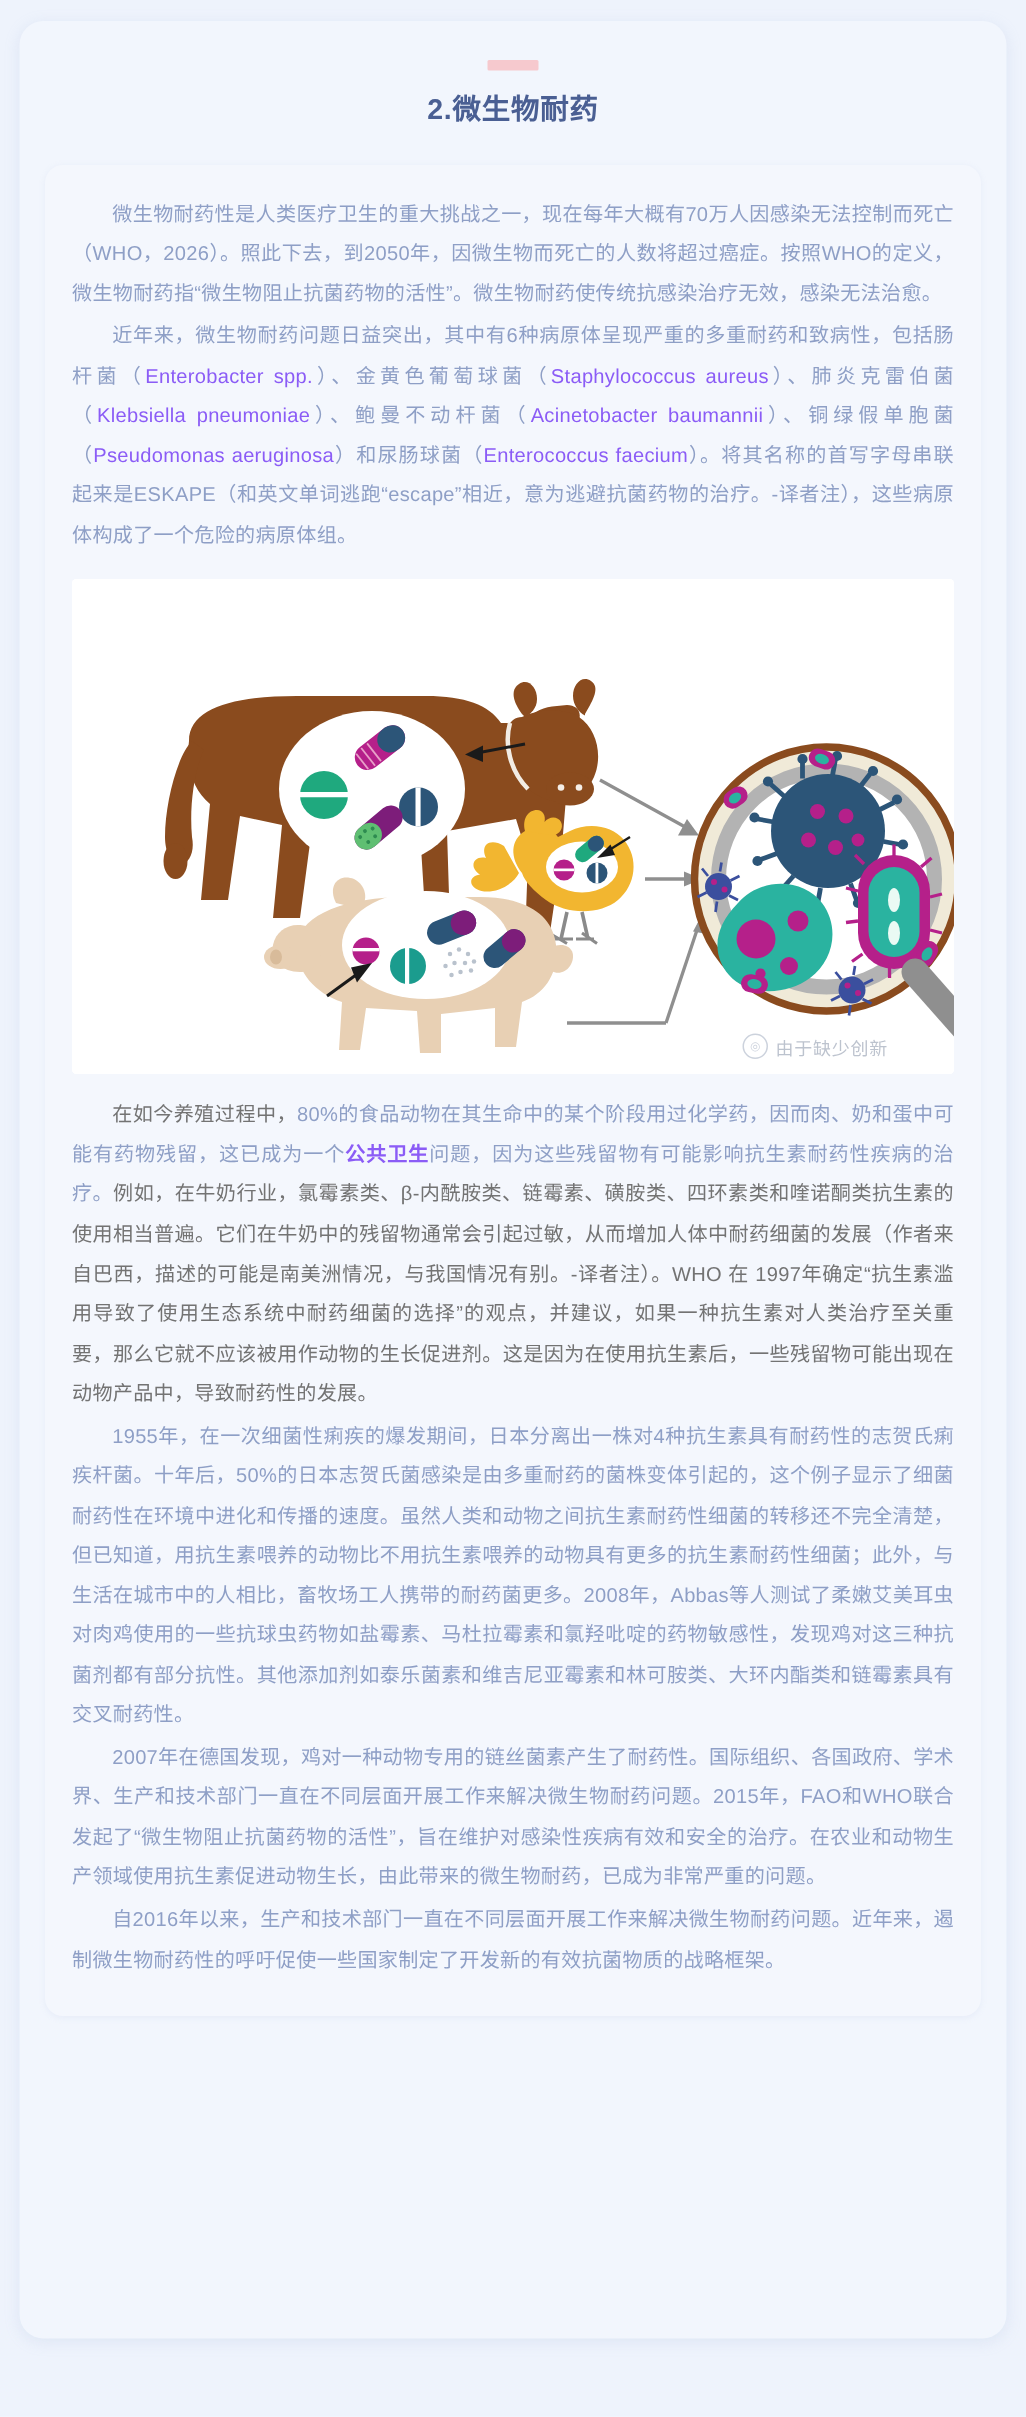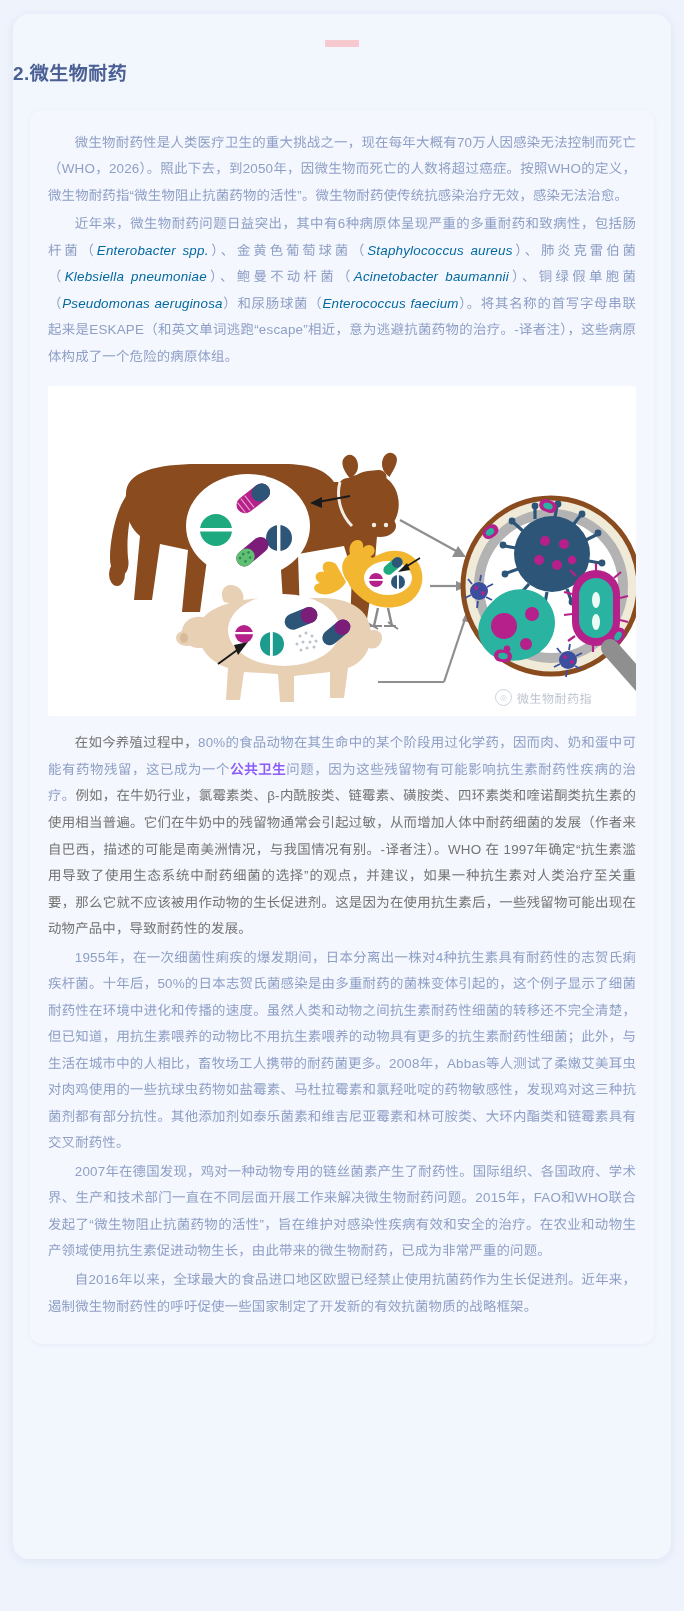--- a/index.html
+++ b/index.html
@@ -21,21 +21,21 @@
     background: #f2f6fd;
     border-radius: 16px;
     box-shadow: 0 2px 10px rgba(150,170,210,0.18);
     padding: 0 0 26px 0;
     box-sizing: border-box;
     min-height: 1545px;
   }
 
   
   .header {
-    text-align: left;
+    text-align: center;
     padding-top: 26px;
   }
   .divider-bar {
     width: 34px;
     height: 7px;
     background: #f6c9ce;
     border-radius: 1px;
     margin: 0 auto 14px auto;
   }
   .article-title {
@@ -62,22 +62,21 @@
     margin: 0 0 2px 0;
     font-size: 13.4px;
     line-height: 1.98;
     color: #8e9fc6;
     text-align: justify;
     text-justify: inter-ideograph;
     text-indent: 2em;
     letter-spacing: 0.2px;
   }
   .latin {
-    font-style: italic;
-    color: #0369a1;
+    color: #8b5cf6;
   }
   .red-para {
     color: #ef4a52;
   }
   .red-para .lead-normal { color: #737373; }
   .red-para .blue-bold {
     color: #8b5cf6;
     font-weight: bold;
   }
 
@@ -399,26 +398,26 @@
               <circle cx="524" cy="276" r="2" fill="#b5208a"></circle>
             </g>
           </g>
 
           <line x1="562" y1="262" x2="600" y2="305" stroke="#8f8f8f" stroke-width="18" stroke-linecap="round"></line>
         </g>
       </svg>
 
       <div class="watermark">
         <span class="wm-logo">◎</span>
-        <span class="wm-text">微生物耐药指</span>
+        <span class="wm-text">由于缺少创新</span>
       </div>
     </div>
 
     <p class="para red-para" id="para4"><span class="lead-normal">在如今养殖过程中，</span><span>80%的食品动物在其生命中的某个阶段用过化学药，因而肉、奶和蛋中可能有药物残留，这已成为一个</span><span class="blue-bold">公共卫生</span><span>问题，因为这些残留物有可能影响抗生素耐药性疾病的治疗。</span><span class="lead-normal">例如，在牛奶行业，氯霉素类、β-内酰胺类、链霉素、磺胺类、四环素类和喹诺酮类抗生素的使用相当普遍。它们在牛奶中的残留物通常会引起过敏，从而增加人体中耐药细菌的发展（作者来自巴西，描述的可能是南美洲情况，与我国情况有别。-译者注）。WHO 在 1997年确定“抗生素滥用导致了使用生态系统中耐药细菌的选择”的观点，并建议，如果一种抗生素对人类治疗至关重要，那么它就不应该被用作动物的生长促进剂。这是因为在使用抗生素后，一些残留物可能出现在动物产品中，导致耐药性的发展。</span></p>
 
     <p class="para">1955年，在一次细菌性痢疾的爆发期间，日本分离出一株对4种抗生素具有耐药性的志贺氏痢疾杆菌。十年后，50%的日本志贺氏菌感染是由多重耐药的菌株变体引起的，这个例子显示了细菌耐药性在环境中进化和传播的速度。虽然人类和动物之间抗生素耐药性细菌的转移还不完全清楚，但已知道，用抗生素喂养的动物比不用抗生素喂养的动物具有更多的抗生素耐药性细菌；此外，与生活在城市中的人相比，畜牧场工人携带的耐药菌更多。2008年，Abbas等人测试了柔嫩艾美耳虫对肉鸡使用的一些抗球虫药物如盐霉素、马杜拉霉素和氯羟吡啶的药物敏感性，发现鸡对这三种抗菌剂都有部分抗性。其他添加剂如泰乐菌素和维吉尼亚霉素和林可胺类、大环内酯类和链霉素具有交叉耐药性。</p>
 
     <p class="para">2007年在德国发现，鸡对一种动物专用的链丝菌素产生了耐药性。国际组织、各国政府、学术界、生产和技术部门一直在不同层面开展工作来解决微生物耐药问题。2015年，FAO和WHO联合发起了“微生物阻止抗菌药物的活性”，旨在维护对感染性疾病有效和安全的治疗。在农业和动物生产领域使用抗生素促进动物生长，由此带来的微生物耐药，已成为非常严重的问题。</p>
 
-    <p class="para">自2016年以来，全球最大的食品进口地区欧盟已经禁止使用抗菌药作为生长促进剂。近年来，遏制微生物耐药性的呼吁促使一些国家制定了开发新的有效抗菌物质的战略框架。</p>
+    <p class="para">自2016年以来，生产和技术部门一直在不同层面开展工作来解决微生物耐药问题。近年来，遏制微生物耐药性的呼吁促使一些国家制定了开发新的有效抗菌物质的战略框架。</p>
 
   </div>
 </div>
 
 </body></html>

